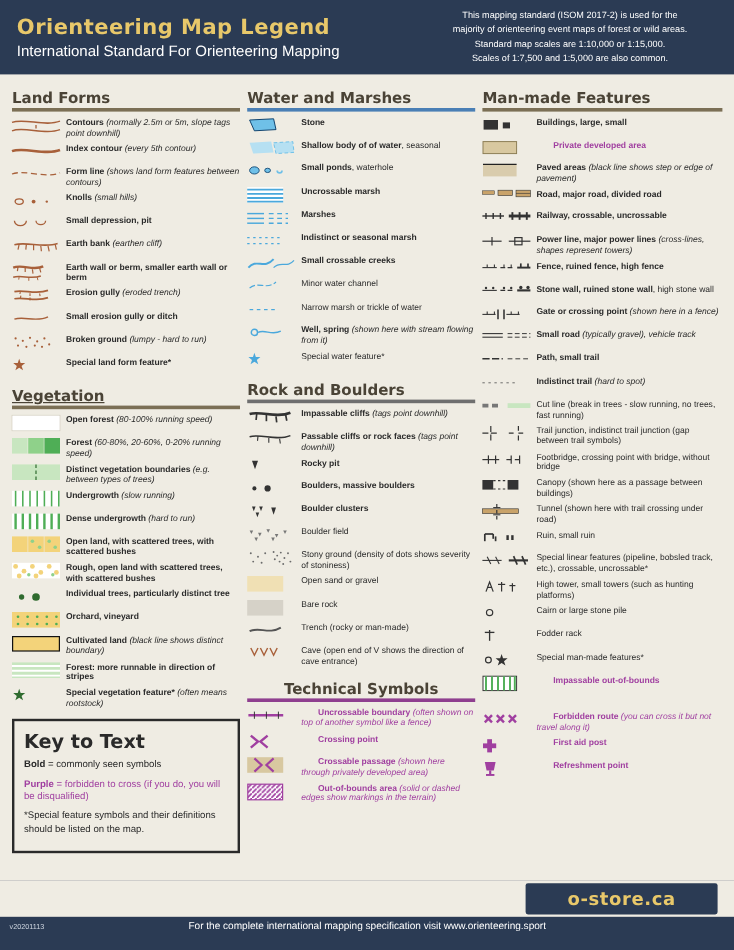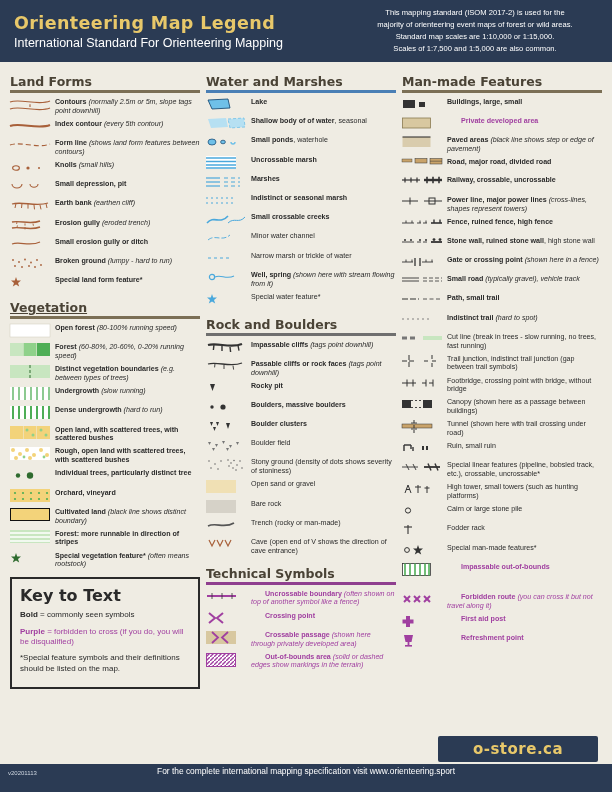--- a/index.html
+++ b/index.html
@@ -175,20 +175,40 @@
               <line x1="18" y1="5" x2="18" y2="9.6"></line>
                 <line x1="24" y1="6" x2="24.5" y2="10.4"></line>
               <line x1="30" y1="6" x2="31" y2="10.4"></line>
                 <line x1="36" y1="4.6" x2="37" y2="9"></line>
             </g>
           </svg>
         </div>
         <div class="lbl"><b>Earth bank</b> <i>(earthen cliff)</i></div>
       </div>
 
+      <div class="row">
+        <div class="sym">
+          <svg width="40" height="16" viewBox="0 0 40 16">
+            <path d="M1,4 C9,1 18,7 26,3" stroke="#a8603a" stroke-width="2" fill="none"></path>
+            <g stroke="#a8603a" stroke-width="1">
+              <line x1="5" y1="3.4" x2="4.5" y2="7"></line>
+                <line x1="11" y1="4" x2="11" y2="7.6"></line>
+              <line x1="17" y1="5.4" x2="17.5" y2="9"></line>
+                <line x1="23" y1="4.4" x2="24" y2="8"></line>
+            </g>
+            <path d="M1,12 C8,10 16,14 24,11" stroke="#a8603a" stroke-width="1.3" fill="none"></path>
+            <g stroke="#a8603a" stroke-width=".8">
+              <line x1="6" y1="11.4" x2="5.6" y2="14"></line>
+                <line x1="14" y1="12.6" x2="14" y2="15"></line>
+              <line x1="21" y1="12" x2="21.6" y2="14.5"></line>
+            </g>
+          </svg>
+        </div>
+        <div class="lbl"><b>Earth wall or berm, smaller earth wall or berm</b></div>
+      </div>
 
       <div class="row">
         <div class="sym">
           <svg width="40" height="14" viewBox="0 0 40 14">
             <path d="M2,3 C10,1 20,6 30,2" stroke="#a8603a" stroke-width="1.4" fill="none"></path>
             <path d="M2,9 C10,7 20,12 30,8" stroke="#a8603a" stroke-width="1.4" fill="none"></path>
             <g stroke="#a8603a" stroke-width=".9">
               <line x1="7" y1="2.6" x2="6.6" y2="5"></line>
                 <line x1="15" y1="4.4" x2="15" y2="6.6"></line>
               <line x1="23" y1="4.6" x2="23.4" y2="6.8"></line>
@@ -419,21 +439,21 @@
 
       <div class="sec-title">Water and Marshes</div>
       <div class="sec-rule blue"></div>
 
       <div class="row">
         <div class="sym">
           <svg width="40" height="13">
               <path d="M2,2 L22,1 L24,10 L6,11 Z" fill="#6fc0e8" stroke="#0b3f6b" stroke-width=".8"></path>
             </svg>
         </div>
-        <div class="lbl"><b>Lake</b></div>
+        <div class="lbl"><b>Stone</b></div>
       </div>
 
       <div class="row">
         <div class="sym">
           <svg width="40" height="13">
             <path d="M2,2 L20,1 L22,10 L5,11 Z" fill="#b6e0f2"></path>
             <path d="M22,2 L38,1 L39,10 L24,11 Z" fill="#b6e0f2" stroke="#6fc0e8" stroke-width=".8" stroke-dasharray="3,2"></path>
           </svg>
         </div>
         <div class="lbl"><b>Shallow body of of water</b><span>, seasonal</span></div>
@@ -686,21 +706,21 @@
             <g stroke="#a8603a" stroke-width="1.2" fill="none">
               <path d="M3,2 L6,8 L9,2"></path>
                 <path d="M11,2 L14,8 L17,2"></path>
                 <path d="M19,2 L22,8 L25,2"></path>
             </g>
           </svg>
         </div>
         <div class="lbl"><span>Cave (open end of V shows the direction of cave entrance)</span></div>
       </div>
 
-      <div class="sec-title" style="margin-top:10px;">Technical Symbols</div>
+      <div class="sec-title" style="margin-top:10px;text-align:center;">Technical Symbols</div>
       <div class="sec-rule purple"></div>
 
       <div style="display:flex;">
         <div style="width:200px;">
           <div class="row">
             <div class="sym">
               <svg width="40" height="12">
                 <line x1="1" y1="6" x2="30" y2="6" stroke="#a03fa0" stroke-width="2"></line>
                 <g stroke="#333" stroke-width=".8">
                   <line x1="6" y1="3" x2="6" y2="9"></line>

